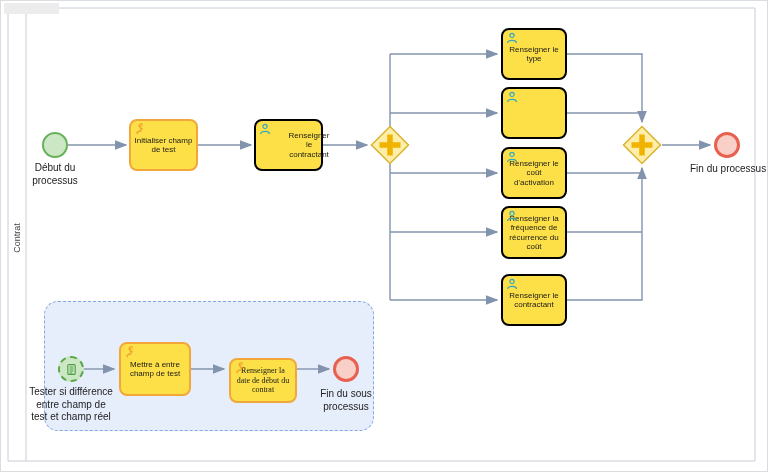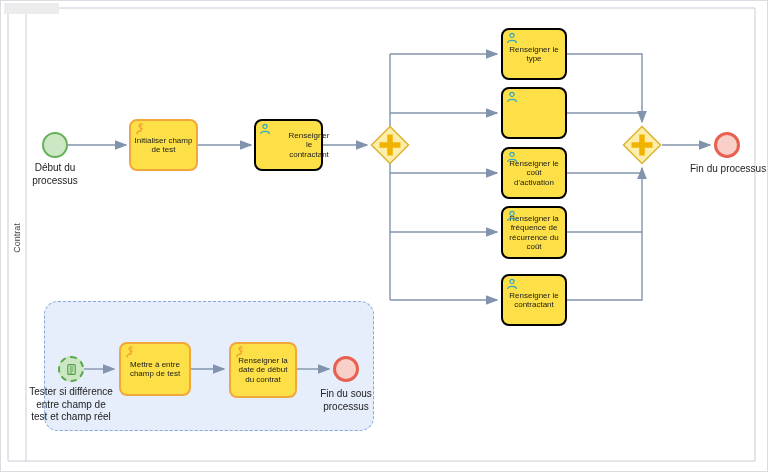--- a/index.html
+++ b/index.html
@@ -169,21 +169,21 @@
   <div class="ext-label" style="left:28px;top:385px;width:84px;">Tester si différence entre champ de test et champ réel</div>
 
   <div class="node task script" style="left:118px;top:341px;width:72px;height:54px;">
     <svg class="ticon" viewBox="0 0 12 12">
       <path d="M8.8,1.1 C5.2,0.3 4.4,2.7 6.1,4.3 C7.8,5.9 7.9,8.1 4.6,8.7 C2.9,9.1 2.5,10.5 3.6,11" fill="none" stroke="#f0a030" stroke-width="1.3"></path>
       <path d="M6,3 h2.6 M6.6,5.6 h2.4 M4.6,8 h2.6" stroke="#f0a030" stroke-width="0.9"></path>
     </svg>
     <span>Mettre à entre champ de test</span>
   </div>
 
-  <div class="node task script" style="left:228px;top:341px;width:68px;height:56px;">
+  <div class="node task script" style="left:228px;top:357px;width:68px;height:45px;font-family:Liberation Serif, serif;">
     <svg class="ticon" viewBox="0 0 12 12">
       <path d="M8.8,1.1 C5.2,0.3 4.4,2.7 6.1,4.3 C7.8,5.9 7.9,8.1 4.6,8.7 C2.9,9.1 2.5,10.5 3.6,11" fill="none" stroke="#f0a030" stroke-width="1.3"></path>
       <path d="M6,3 h2.6 M6.6,5.6 h2.4 M4.6,8 h2.6" stroke="#f0a030" stroke-width="0.9"></path>
     </svg>
     <span>Renseigner la date de début du contrat</span>
   </div>
 
   <div class="node event end" style="left:332px;top:355px;width:26px;height:26px;"></div>
   <div class="ext-label" style="left:315px;top:387px;width:60px;">Fin du sous processus</div>
 

